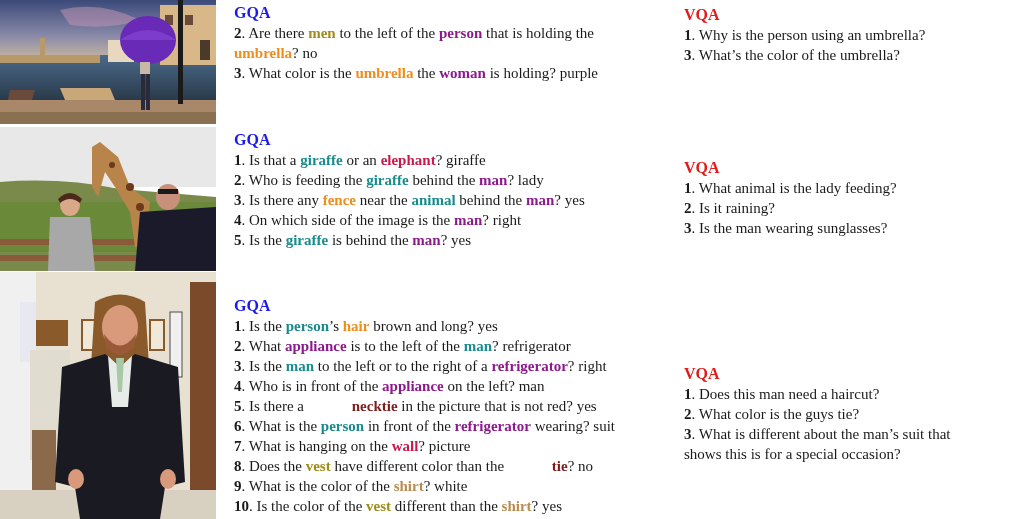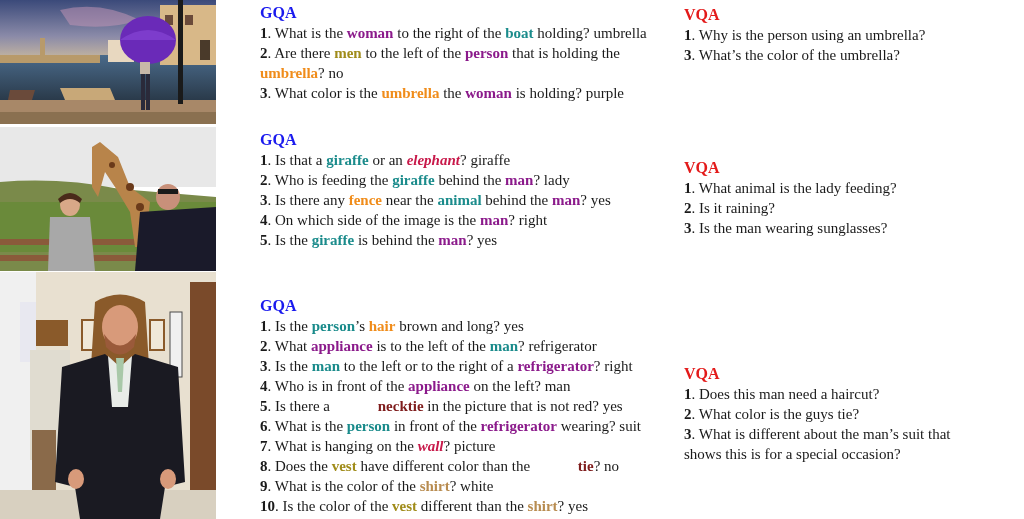--- a/index.html
+++ b/index.html
@@ -1,33 +1,33 @@
 <!DOCTYPE html>
 <html><head>
 <meta charset="utf-8">
 <style>
   html, body { margin:0; padding:0; background:#ffffff; }
   body { width:1024px; height:519px; position:relative; overflow:hidden;
          font-family:"Liberation Serif", "DejaVu Serif", serif; color:#1a1a1a; }
   .img { position:absolute; left:0; width:216px; overflow:hidden; }
   .img svg { display:block; width:100%; height:100%; }
-  .gqa { position:absolute; left:260px; font-size:15px; line-height:20px; }
+  .gqa { position:absolute; left:234px; font-size:15px; line-height:20px; }
   .vqa { position:absolute; left:684px; font-size:15px; line-height:20px; width:302px; }
   .title { font-weight:bold; font-size:16px; line-height:20px; }
   .title.gqa-t { color:#1a1aee; }
   .title.vqa-t { color:#e31a1a; }
   .q { white-space:nowrap; }
   .vqa .q { white-space:normal; }
   .num { font-weight:bold; }
   .hl { font-weight:bold; }
   .c-purple { color:#8b1a8b; }
   .c-teal { color:#1a8b8b; }
   .c-olive { color:#a08c1a;text-align:center; }
   .c-orange { color:#f08c1a; }
-  .c-crimson { color:#c8194a;font-style:italic; }
+  .c-crimson { color:#c8194a; }
   .c-pink { color:#7f1d1d;margin-left:44px; }
   .c-tan { color:#b88c50; }
 </style>
 </head>
 <body>
 
 <div class="img" style="top:0; height:124px;">
   <svg viewBox="0 0 216 124" preserveAspectRatio="none">
     <defs>
       <linearGradient id="sky1" x1="0" y1="0" x2="0" y2="1">
@@ -103,21 +103,20 @@
     <path d="M108 84 L120 95 L132 84 L128 135 L112 135 Z" fill="#e8ece8"></path>
     <path d="M116 86 L124 86 L122 120 L118 120 Z" fill="#a8c8a8"></path>
     <ellipse cx="76" cy="207" rx="8" ry="10" fill="#d89a7a"></ellipse>
     <ellipse cx="168" cy="207" rx="8" ry="10" fill="#d89a7a"></ellipse>
   </svg>
 </div>
 
 <div class="gqa" style="top:3px;">
   <div class="title gqa-t">GQA</div>
   <div id="gqa-q-0">
-      <div class="q"><span class="num">1</span><span>. What is the </span><span class="hl c-purple">woman</span><span> to the right of the </span><span class="hl c-teal">boat</span><span> holding? umbrella</span></div>
       <div class="q"><span class="num">2</span><span>. Are there </span><span class="hl c-olive">men</span><span> to the left of the </span><span class="hl c-purple">person</span><span> that is holding the</span></div>
       <div class="q"><span class="hl c-orange">umbrella</span><span>? no</span></div>
       <div class="q"><span class="num">3</span><span>. What color is the </span><span class="hl c-orange">umbrella</span><span> the </span><span class="hl c-purple">woman</span><span> is holding? purple</span></div>
     </div>
 </div>
 <div class="vqa" style="top:5px;">
   <div class="title vqa-t">VQA</div>
   <div id="vqa-q-0">
       <div class="q"><span class="num">1</span><span>. Why is the person using an umbrella?</span></div>
       <div class="q"><span class="num">3</span><span>. What’s the color of the umbrella?</span></div>

